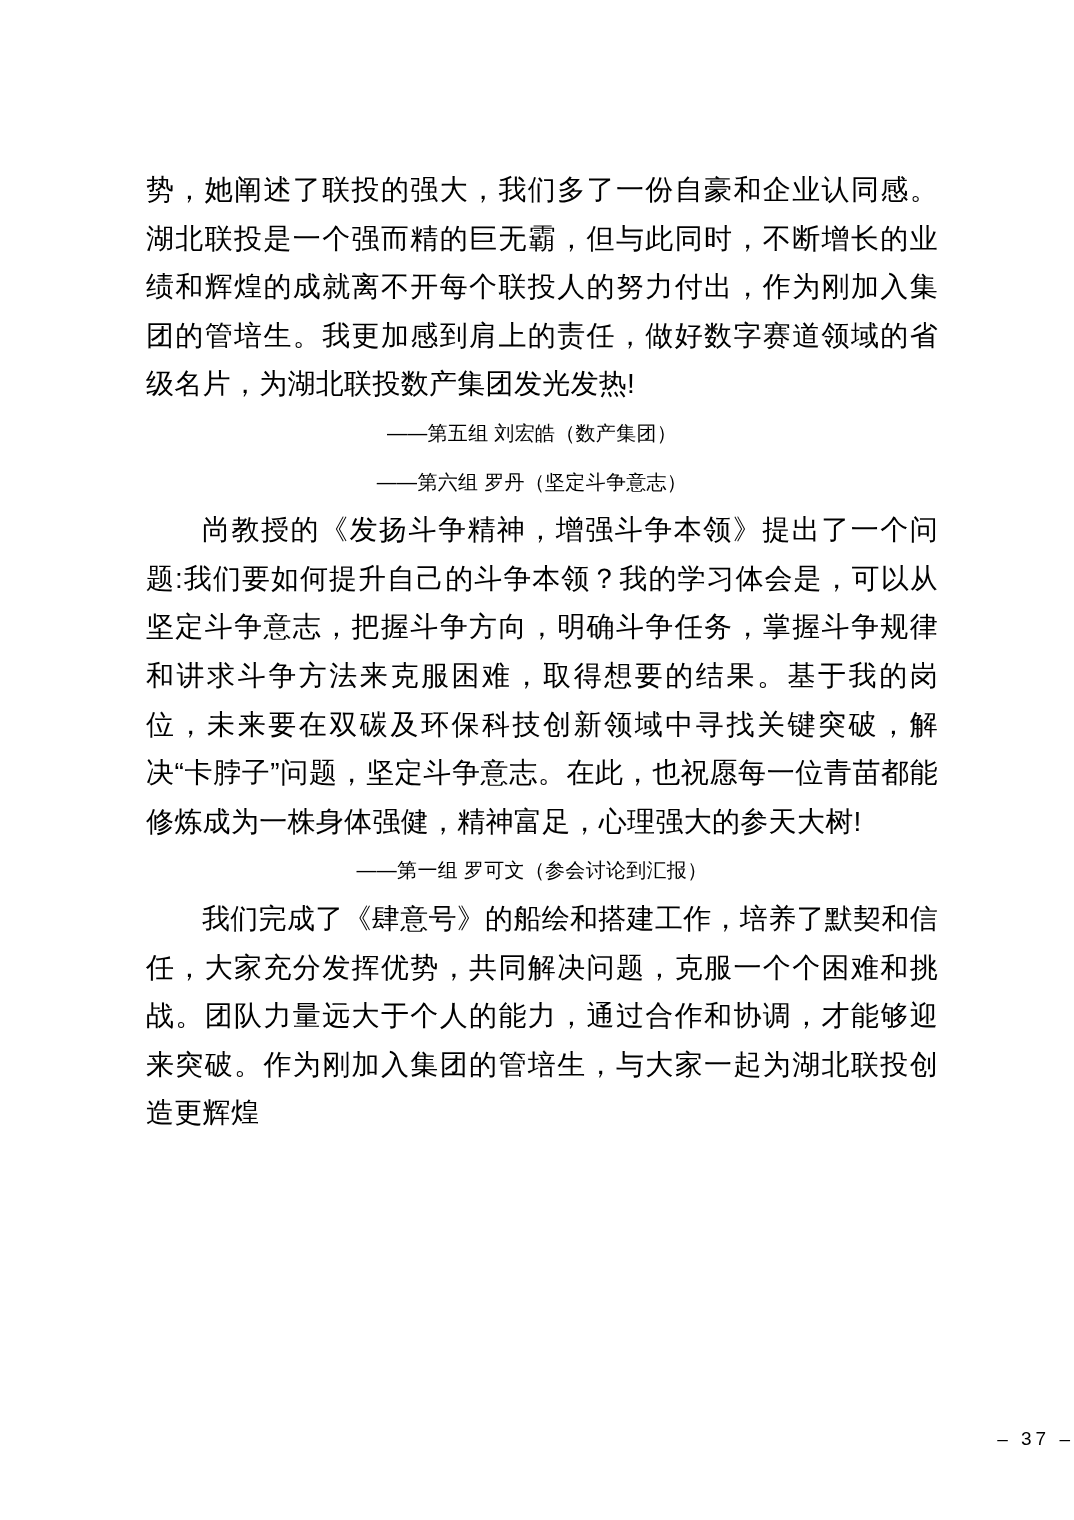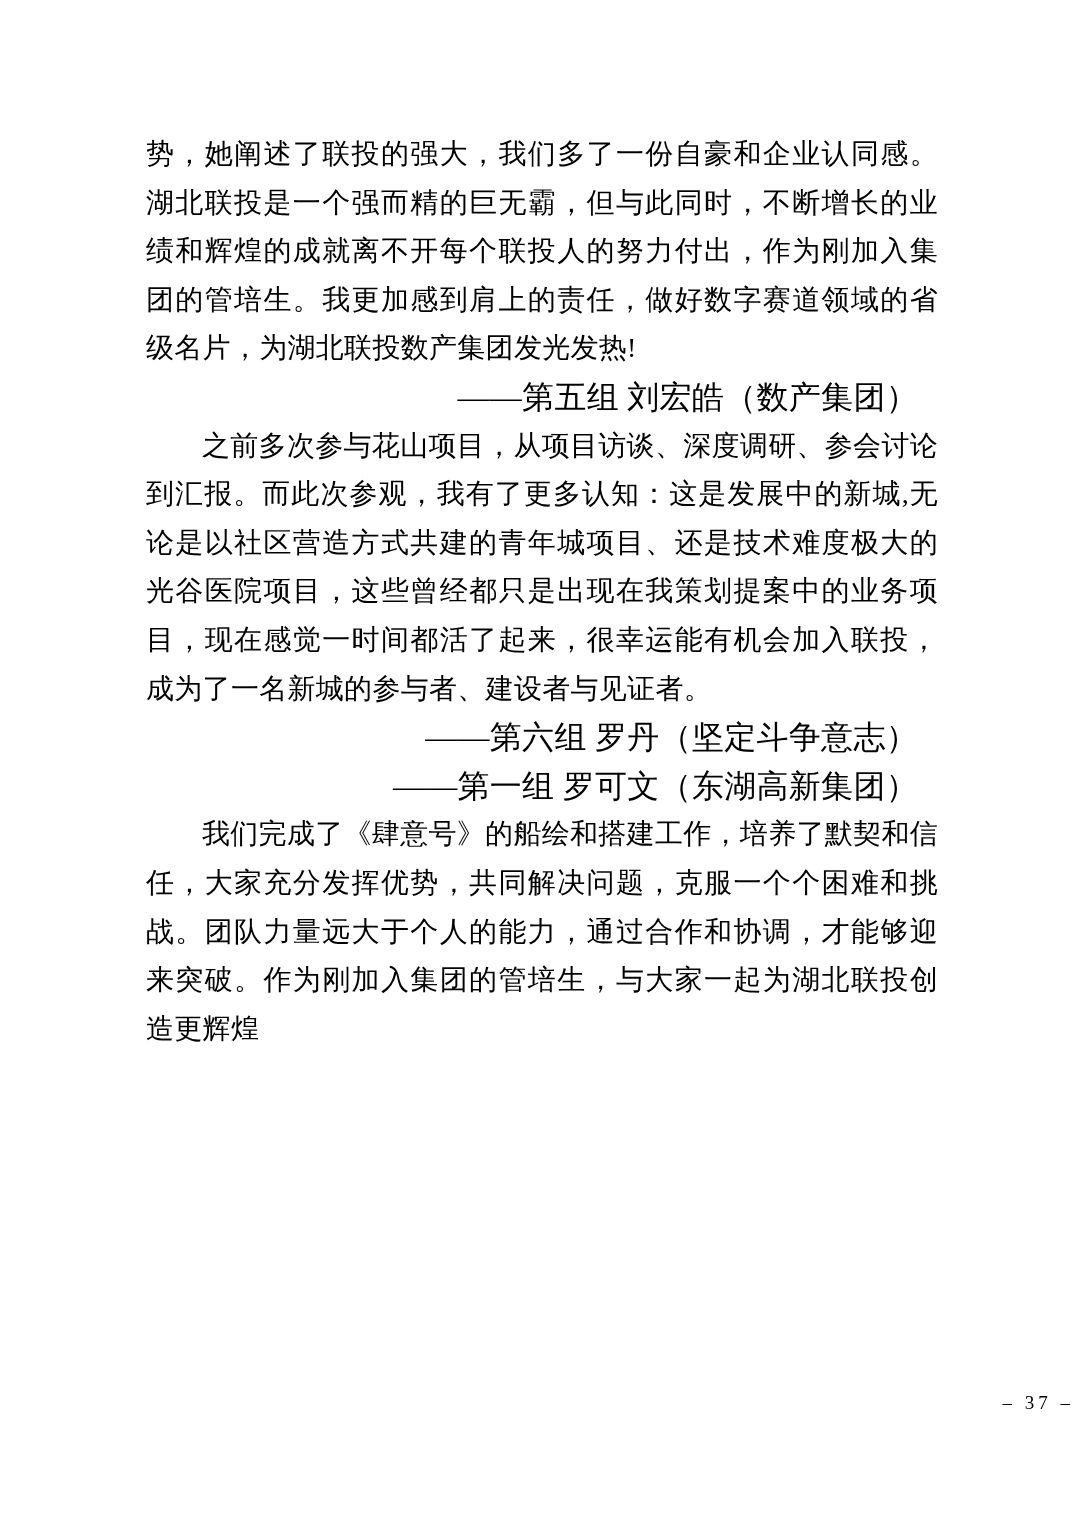--- a/index.html
+++ b/index.html
@@ -6,22 +6,23 @@
     margin: 0;
     padding: 0;
     background: #ffffff;
   }
   .page {
     position: relative;
     width: 1074px;
     height: 1411px;
     background: #ffffff;
     color: #000000;
-    font-family: Liberation Serif, serif;
+    font-family: Liberation Sans, sans-serif;
     overflow: hidden;
+    margin-top: 36px;
   }
   .content {
     position: absolute;
     left: 146px;
     top: 130px;
     width: 792px;
   }
   p.body-par {
     margin: 0;
     font-size: 28px;
@@ -29,23 +30,23 @@
     text-align: justify;
     text-justify: inter-character;
     letter-spacing: 0.3px;
     font-weight: 400;
   }
   p.body-par.indent {
     text-indent: 2em;
   }
   p.attribution {
     margin: 0;
-    font-size: 32px;
+    font-size: 20px;
     line-height: 48.6px;
-    text-align: right;
+    text-align: center;
     padding-right: 20px;
     letter-spacing: 0.3px;
     font-weight: 400;
   }
   .footer {
     position: absolute;
     top: 1392px;
     left: 0;
     width: 100%;
     text-align: right;
@@ -54,19 +55,19 @@
     color: #000000;
   }
 </style>
 </head>
 <body>
 
 <div class="page">
   <div class="content">
     <p class="body-par">势，她阐述了联投的强大，我们多了一份自豪和企业认同感。湖北联投是一个强而精的巨无霸，但与此同时，不断增长的业绩和辉煌的成就离不开每个联投人的努力付出，作为刚加入集团的管培生。我更加感到肩上的责任，做好数字赛道领域的省级名片，为湖北联投数产集团发光发热!</p>
     <p class="attribution">——第五组 刘宏皓（数产集团）</p>
-    <p class="body-par indent">之前多次参与花山项目，从项目访谈、深度调研、参会讨论到汇报。而此次参观，我有了更多认知：这是发展中的新城,无论是以社区营造方式共建的青年城项目、还是技术难度极大的光谷医院项目，这些曾经都只是出现在我策划提案中的业务项目，现在感觉一时间都活了起来，很幸运能有机会加入联投，成为了一名新城的参与者、建设者与见证者。</p>
     <p class="attribution">——第六组 罗丹（坚定斗争意志）</p>
-    <p class="attribution">——第一组 罗可文（东湖高新集团）</p>
+    <p class="body-par indent">尚教授的《发扬斗争精神，增强斗争本领》提出了一个问题:我们要如何提升自己的斗争本领？我的学习体会是，可以从坚定斗争意志，把握斗争方向，明确斗争任务，掌握斗争规律和讲求斗争方法来克服困难，取得想要的结果。基于我的岗位，未来要在双碳及环保科技创新领域中寻找关键突破，解决“卡脖子”问题，坚定斗争意志。在此，也祝愿每一位青苗都能修炼成为一株身体强健，精神富足，心理强大的参天大树!</p>
+    <p class="attribution">——第一组 罗可文（参会讨论到汇报）</p>
     <p class="body-par indent">我们完成了《肆意号》的船绘和搭建工作，培养了默契和信任，大家充分发挥优势，共同解决问题，克服一个个困难和挑战。团队力量远大于个人的能力，通过合作和协调，才能够迎来突破。作为刚加入集团的管培生，与大家一起为湖北联投创造更辉煌</p>
   </div>
   <div class="footer">– 37 –</div>
 </div>
 
 </body></html>

